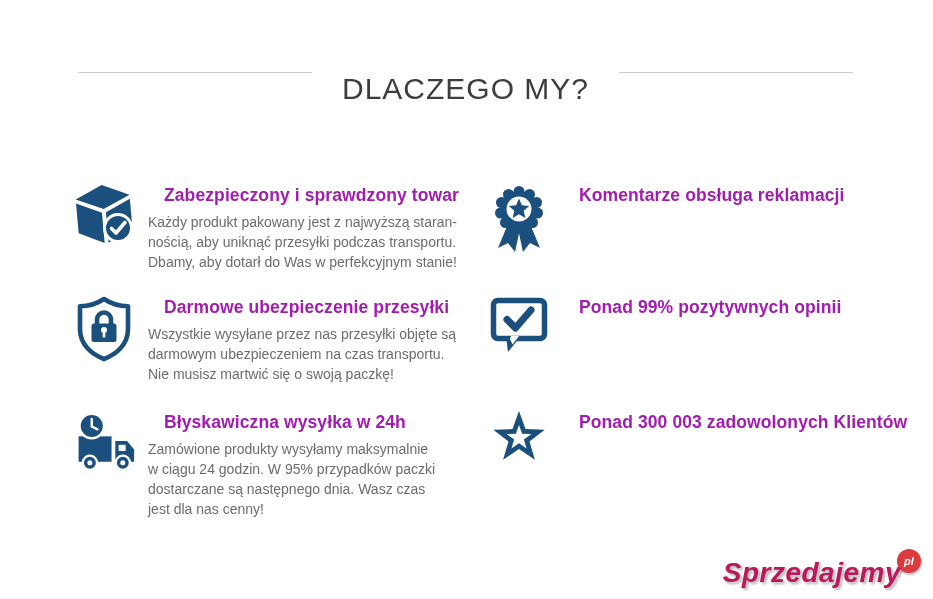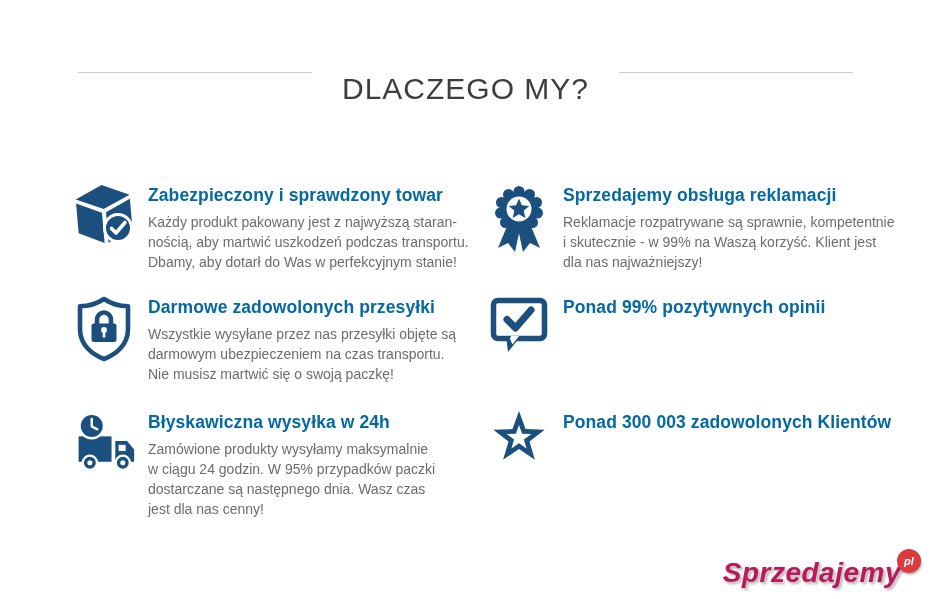--- a/index.html
+++ b/index.html
@@ -41,22 +41,22 @@
   .feature { display: flex; align-items: flex-start; }
   .feature .icon-box {
     width: 64px; min-width: 64px;
     margin-right: 12px;
     display: flex; justify-content: center;
   }
   .feature .icon-box svg { display: block; }
   .feature .text h3 {
     font-size: 17.5px;
     font-weight: 700;
-    color: #0369a1;
-    margin: 2px 0 7px 0;
+    color: #a21caf;
+    margin: 2px 0 7px 16px;
     letter-spacing: 0.1px;
   }
   .feature .text p {
     font-size: 14px;
     line-height: 1.42;
     color: #6c6c6c;
     white-space: pre-line;
   }
 
   
@@ -105,21 +105,21 @@
           <polygon points="5,18 30,29.5 30,60 5,48" fill="#1b4f7e"></polygon>
           <polygon points="34,29.5 59,18 59,48 34,60" fill="#1b4f7e"></polygon>
         </g>
         <circle cx="46" cy="45" r="13.5" fill="#1b4f7e" stroke="#ffffff" stroke-width="3"></circle>
         <path d="M39.5,45.5 l4.5,4.5 L53,39.5" fill="none" stroke="#ffffff" stroke-width="3.6" stroke-linecap="round" stroke-linejoin="round"></path>
       </svg>
     </div>
     <div class="text">
       <h3>Zabezpieczony i sprawdzony towar</h3>
       <p>Każdy produkt pakowany jest z najwyższą staran-
-nością, aby martwić uszkodzeń podczas transportu.
+nością, aby uniknąć przesyłki podczas transportu.
 Dbamy, aby dotarł do Was w perfekcyjnym stanie!</p>
     </div>
   </div>
 
   <div class="feature">
     <div class="icon-box">
       <svg width="58" height="72" viewBox="0 0 58 72">
         <polygon points="20,36 31,41 25,69 18,60 8,65" fill="#1b4f7e"></polygon>
         <polygon points="38,36 27,41 33,69 40,60 50,65" fill="#1b4f7e"></polygon>
         <g fill="#1b4f7e">
@@ -134,39 +134,36 @@
           <circle cx="10.5" cy="30" r="5.5"></circle>
             <circle cx="11.5" cy="19.5" r="5.5"></circle>
           <circle cx="18.5" cy="11.5" r="5.5"></circle>
           <circle cx="29" cy="26" r="18"></circle>
         </g>
         <circle cx="29" cy="26" r="12.5" fill="#ffffff"></circle>
         <polygon fill="#1b4f7e" points="29,15.5 31.9,22.2 39.2,22.9 33.7,27.8 35.3,34.9 29,31.2 22.7,34.9 24.3,27.8 18.8,22.9 26.1,22.2"></polygon>
       </svg>
     </div>
     <div class="text">
-      <h3>Sprzedajemy obsługa reklamacji</h3>
-      <p>Reklamacje rozpatrywane są sprawnie, kompetentnie
-i skutecznie - w 99% na Waszą korzyść. Klient jest
-dla nas najważniejszy!</p>
+      <h3>Komentarze obsługa reklamacji</h3>
     </div>
   </div>
 
   <div class="feature">
     <div class="icon-box">
       <svg width="58" height="68" viewBox="0 0 58 68">
         <path d="M29,4 C21.5,9 12,11.2 5,11.2 L5,34 C5,50 17,59.5 29,64 C41,59.5 53,50 53,34 L53,11.2 C46,11.2 36.5,9 29,4 Z" fill="none" stroke="#1b4f7e" stroke-width="4.6" stroke-linejoin="round"></path>
         <path d="M22,30 v-5.5 a7,7 0 0 1 14,0 V30" fill="none" stroke="#1b4f7e" stroke-width="4.6"></path>
         <rect x="16.5" y="28.5" width="25" height="18.5" rx="2.5" fill="#1b4f7e"></rect>
         <circle cx="29" cy="35" r="3" fill="#ffffff"></circle>
         <rect x="27.7" y="35.5" width="2.6" height="7" fill="#ffffff"></rect>
       </svg>
     </div>
     <div class="text">
-      <h3>Darmowe zadowolonych przesyłki</h3>
+      <h3>Darmowe ubezpieczenie przesyłki</h3>
       <p>Wszystkie wysyłane przez nas przesyłki objęte są
 darmowym ubezpieczeniem na czas transportu.
 Nie musisz martwić się o swoją paczkę!</p>
     </div>
   </div>
 
   <div class="feature">
     <div class="icon-box">
       <svg width="60" height="60" viewBox="0 0 60 60">
         <rect x="4.5" y="5.5" width="51" height="38" rx="4.5" fill="none" stroke="#1b4f7e" stroke-width="5.5"></rect>

